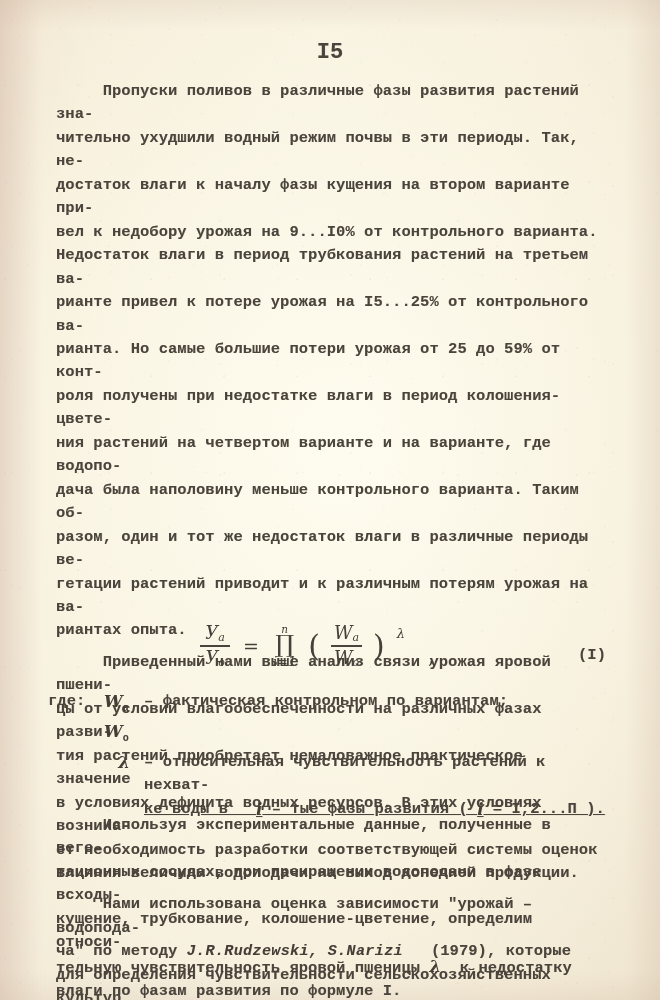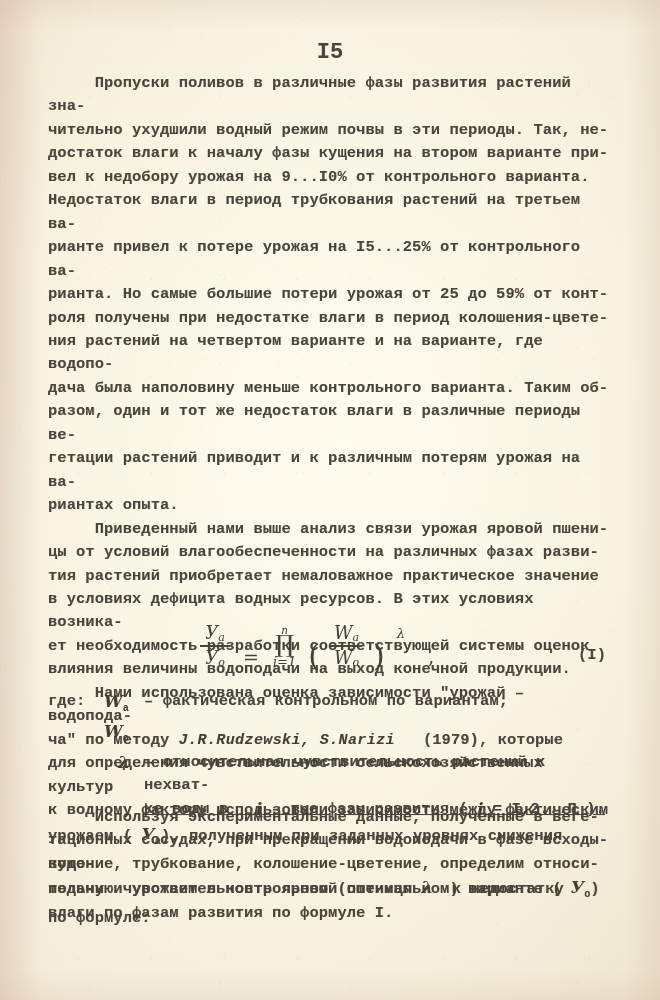--- a/index.html
+++ b/index.html
@@ -84,21 +84,21 @@
   }
 
   #body-text {
     position: absolute;
     top: 72px;
     left: 48px;
     width: 564px;
   }
 
   p.para {
-    margin: 0;
+    margin: 8px;
     font-size: 15.4px;
     line-height: 23.45px;
     white-space: pre-wrap;
     text-align: left;
   }
 
   
   .hand {
     font-family: Liberation Mono, monospace;
     font-style: italic;
@@ -131,21 +131,21 @@
     left: 48px;
     top: 624px;
     width: 564px;
     height: 62px;
   }
   #formula {
     position: absolute;
     left: 152px;
     top: 0;
     display: flex;
-    align-items: flex-end;
+    align-items: center;
     gap: 11px;
     font-family: "DejaVu Serif", serif;
     font-style: italic;
     color: #45403a;
   }
   .frac {
     display: inline-flex;
     flex-direction: column;
     align-items: center;
     line-height: 1.02;

